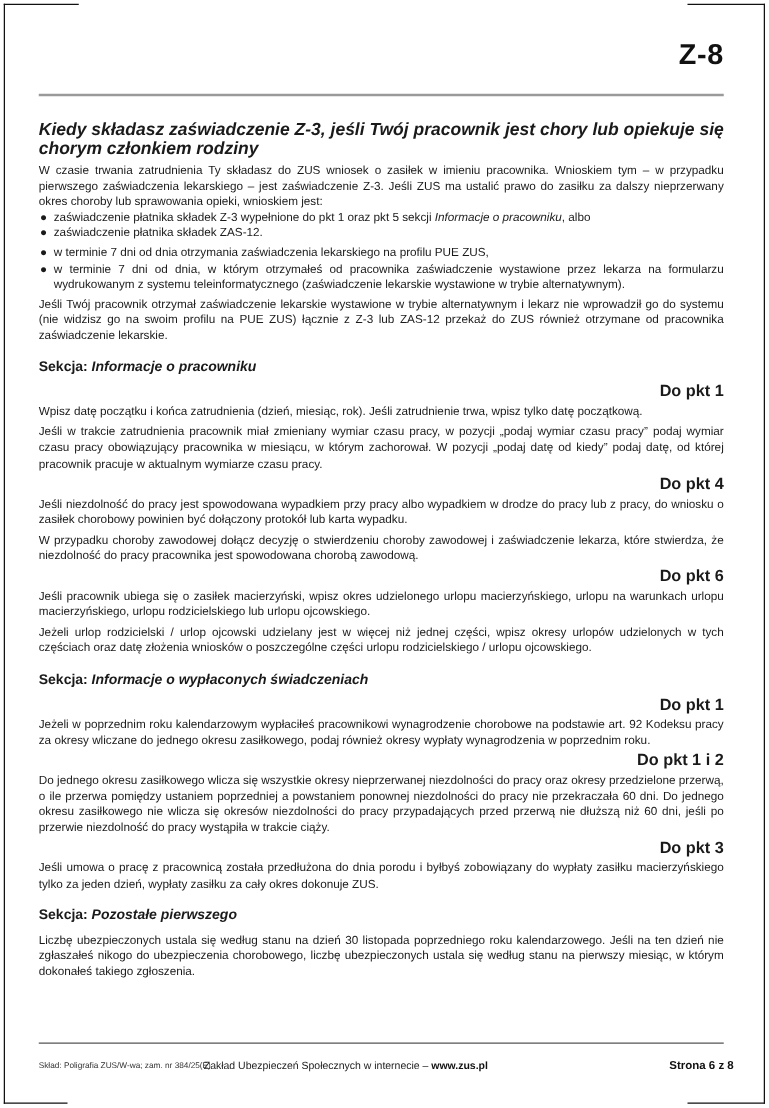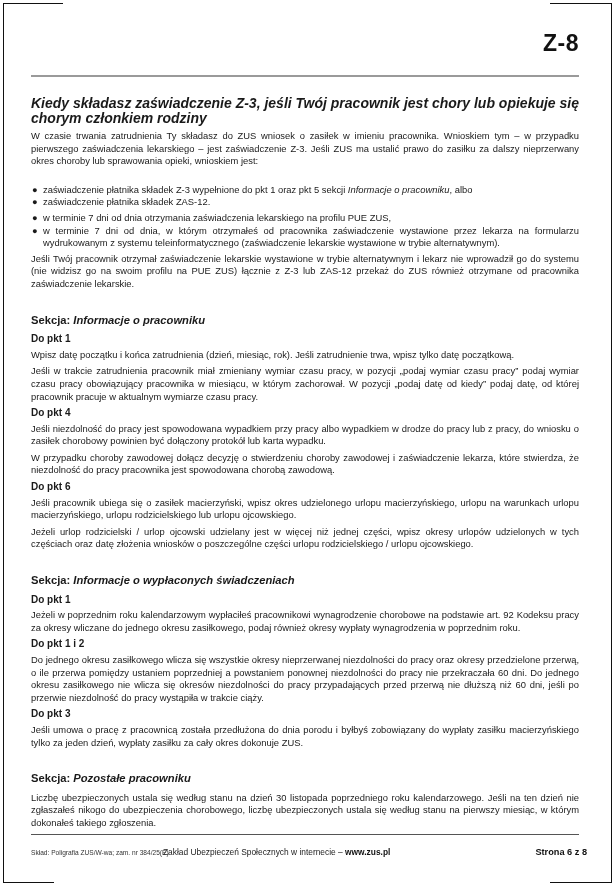--- a/index.html
+++ b/index.html
@@ -22,23 +22,23 @@
     .content { position: absolute; left: 0; top: 96px; width: 548px; font-size: 9.4px; line-height: 12.6px; }
 
     .lead-title { font-weight: bold; font-style: italic; font-size: 14px; line-height: 14.5px; margin-bottom: 5px; }
 
     p { margin-bottom: 4px; text-align: justify; }
     p.last { margin-bottom: 0; }
     ul.bullets { list-style: none; margin-bottom: 3px; }
     ul.bullets li { position: relative; padding-left: 12px; text-align: justify; }
     ul.bullets li .bullet { position: absolute; left: 1px; top: 0; }
 
-    .section-title { font-size: 11.2px; font-weight: bold; margin-top: 23px; margin-bottom: 7px; }
+    .section-title { font-size: 11.2px; font-weight: bold; margin-top: 13px; margin-bottom: 7px; }
     .section-title .italic { font-style: italic; }
-    .sub-title { font-size: 10px; font-weight: bold; margin-top: 3px; margin-bottom: 3px; }
+    .sub-title { font-size: 13px; font-weight: bold; margin-top: 3px; margin-bottom: 3px; text-align: right; }
 
     .footer-rule { position: absolute; left: 0; top: 834px; width: 548px; height: 1px; background: #555; }
     .footer { position: absolute; left: 0; top: 847px; width: 556px; height: 12px; }
     .footer-small { position: absolute; left: 0; top: 2px; font-size: 6.6px; color: #333; }
     .footer-mid { position: absolute; left: 132px; top: 0; font-size: 8.4px; color: #222; }
     .footer-mid b { color: #111; }
     .footer-page { position: absolute; right: 0; top: 0; font-size: 9.2px; font-weight: bold; color: #111; }
   </style>
 </head>
 <body>
@@ -50,21 +50,21 @@
 <div class="frame-bot-l"></div>
 <div class="frame-bot-r"></div>
 
 <div class="page">
   <div class="doc-code">Z-8</div>
   <div class="top-rule"></div>
 
   <div class="content">
     <div class="lead-title">Kiedy składasz zaświadczenie Z-3, jeśli Twój pracownik jest chory lub opiekuje się chorym członkiem rodziny</div>
 
-    <p style="margin-bottom:16px">W czasie trwania zatrudnienia Ty składasz do ZUS wniosek o zasiłek w imieniu pracownika. Wnioskiem tym – w przypadku pierwszego zaświadczenia lekarskiego – jest zaświadczenie Z-3. Jeśli ZUS ma ustalić prawo do zasiłku za dalszy nieprzerwany okres choroby lub sprawowania opieki, wnioskiem jest:</p>
+    <p style="margin-bottom:0">W czasie trwania zatrudnienia Ty składasz do ZUS wniosek o zasiłek w imieniu pracownika. Wnioskiem tym – w przypadku pierwszego zaświadczenia lekarskiego – jest zaświadczenie Z-3. Jeśli ZUS ma ustalić prawo do zasiłku za dalszy nieprzerwany okres choroby lub sprawowania opieki, wnioskiem jest:</p>
 
     <ul class="bullets">
       <li>
         <span class="bullet">●</span>
         <span>zaświadczenie płatnika składek Z-3 wypełnione do pkt 1 oraz pkt 5 sekcji </span><i>Informacje o pracowniku</i><span>, albo</span>
       </li>
       <li>
         <span class="bullet">●</span>
         <span>zaświadczenie płatnika składek ZAS-12.</span>
       </li>
@@ -99,21 +99,21 @@
       <span>Sekcja: </span><span class="italic">Informacje o wypłaconych świadczeniach</span>
     </div>
     <div class="sub-title">Do pkt 1</div>
     <p>Jeżeli w poprzednim roku kalendarzowym wypłaciłeś pracownikowi wynagrodzenie chorobowe na podstawie art. 92 Kodeksu pracy za okresy wliczane do jednego okresu zasiłkowego, podaj również okresy wypłaty wynagrodzenia w poprzednim roku.</p>
     <div class="sub-title">Do pkt 1 i 2</div>
     <p>Do jednego okresu zasiłkowego wlicza się wszystkie okresy nieprzerwanej niezdolności do pracy oraz okresy przedzielone przerwą, o ile przerwa pomiędzy ustaniem poprzedniej a powstaniem ponownej niezdolności do pracy nie przekraczała 60 dni. Do jednego okresu zasiłkowego nie wlicza się okresów niezdolności do pracy przypadających przed przerwą nie dłuższą niż 60 dni, jeśli po przerwie niezdolność do pracy wystąpiła w trakcie ciąży.</p>
     <div class="sub-title">Do pkt 3</div>
     <p>Jeśli umowa o pracę z pracownicą została przedłużona do dnia porodu i byłbyś zobowiązany do wypłaty zasiłku macierzyńskiego tylko za jeden dzień, wypłaty zasiłku za cały okres dokonuje ZUS.</p>
 
     <div class="section-title">
-      <span>Sekcja: </span><span class="italic">Pozostałe pracowniku</span>
+      <span>Sekcja: </span><span class="italic">Pozostałe pierwszego</span>
     </div>
     <p class="last">Liczbę ubezpieczonych ustala się według stanu na dzień 30 listopada poprzedniego roku kalendarzowego. Jeśli na ten dzień nie zgłaszałeś nikogo do ubezpieczenia chorobowego, liczbę ubezpieczonych ustala się według stanu na pierwszy miesiąc, w którym dokonałeś takiego zgłoszenia.</p>
   </div>
 
   <div class="footer-rule"></div>
   <div class="footer">
     <span class="footer-small">Skład: Poligrafia ZUS/W-wa; zam. nr 384/25(E)</span>
     <span class="footer-mid"><span>Zakład Ubezpieczeń Społecznych w internecie – </span><b>www.zus.pl</b></span>
     <span class="footer-page">Strona 6 z 8</span>
   </div>

